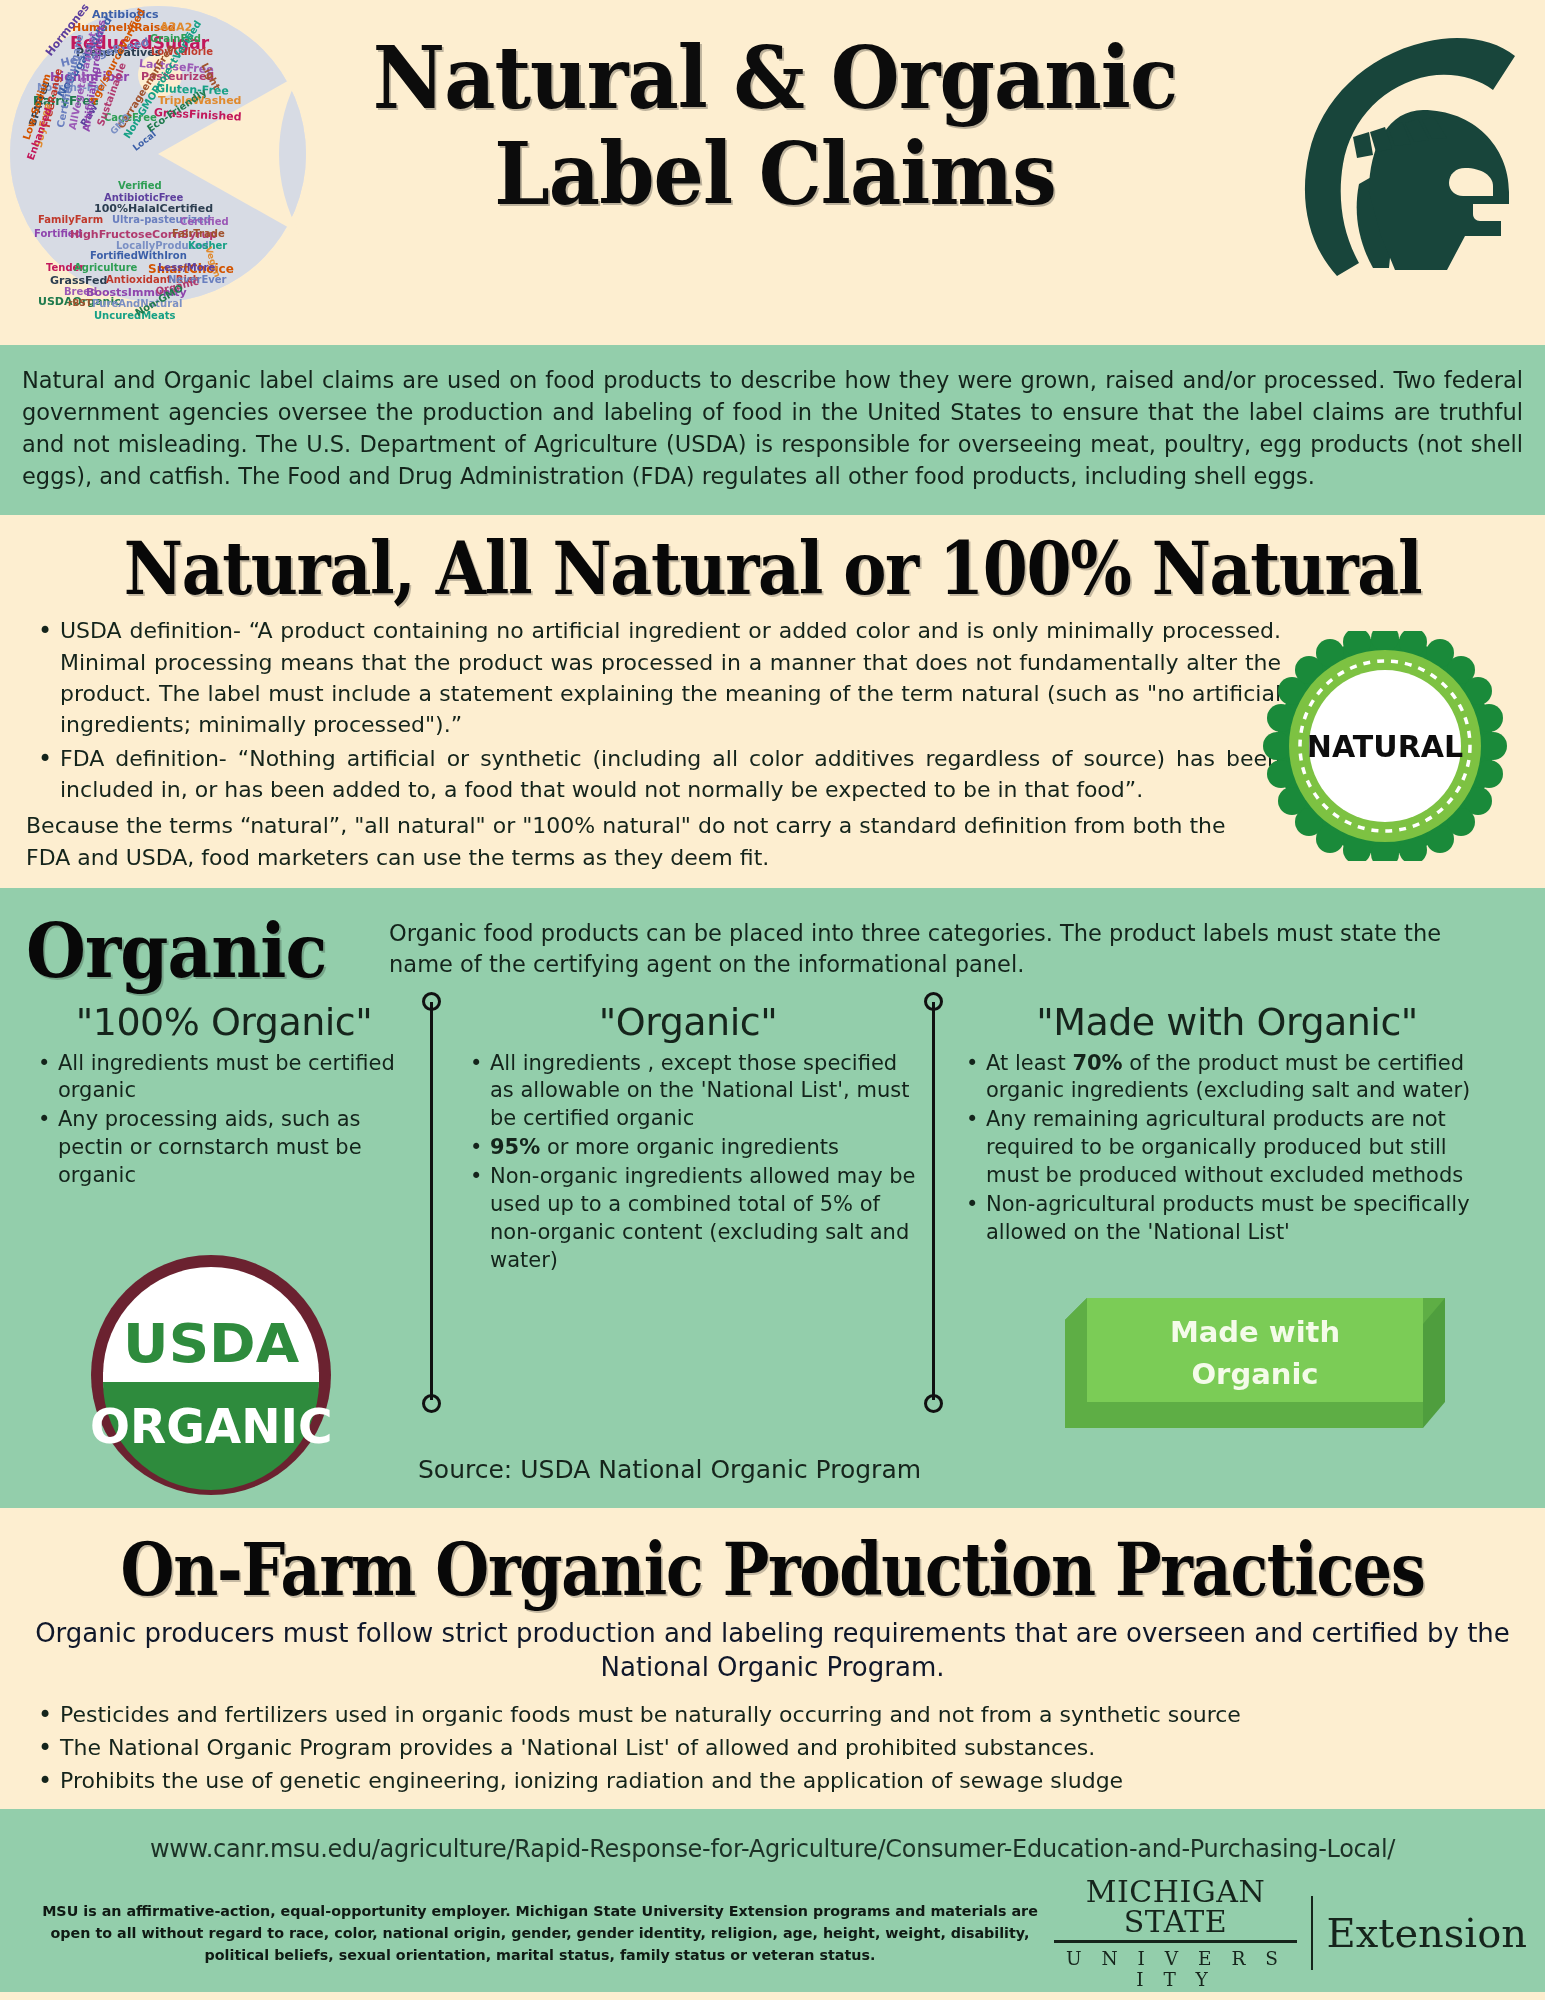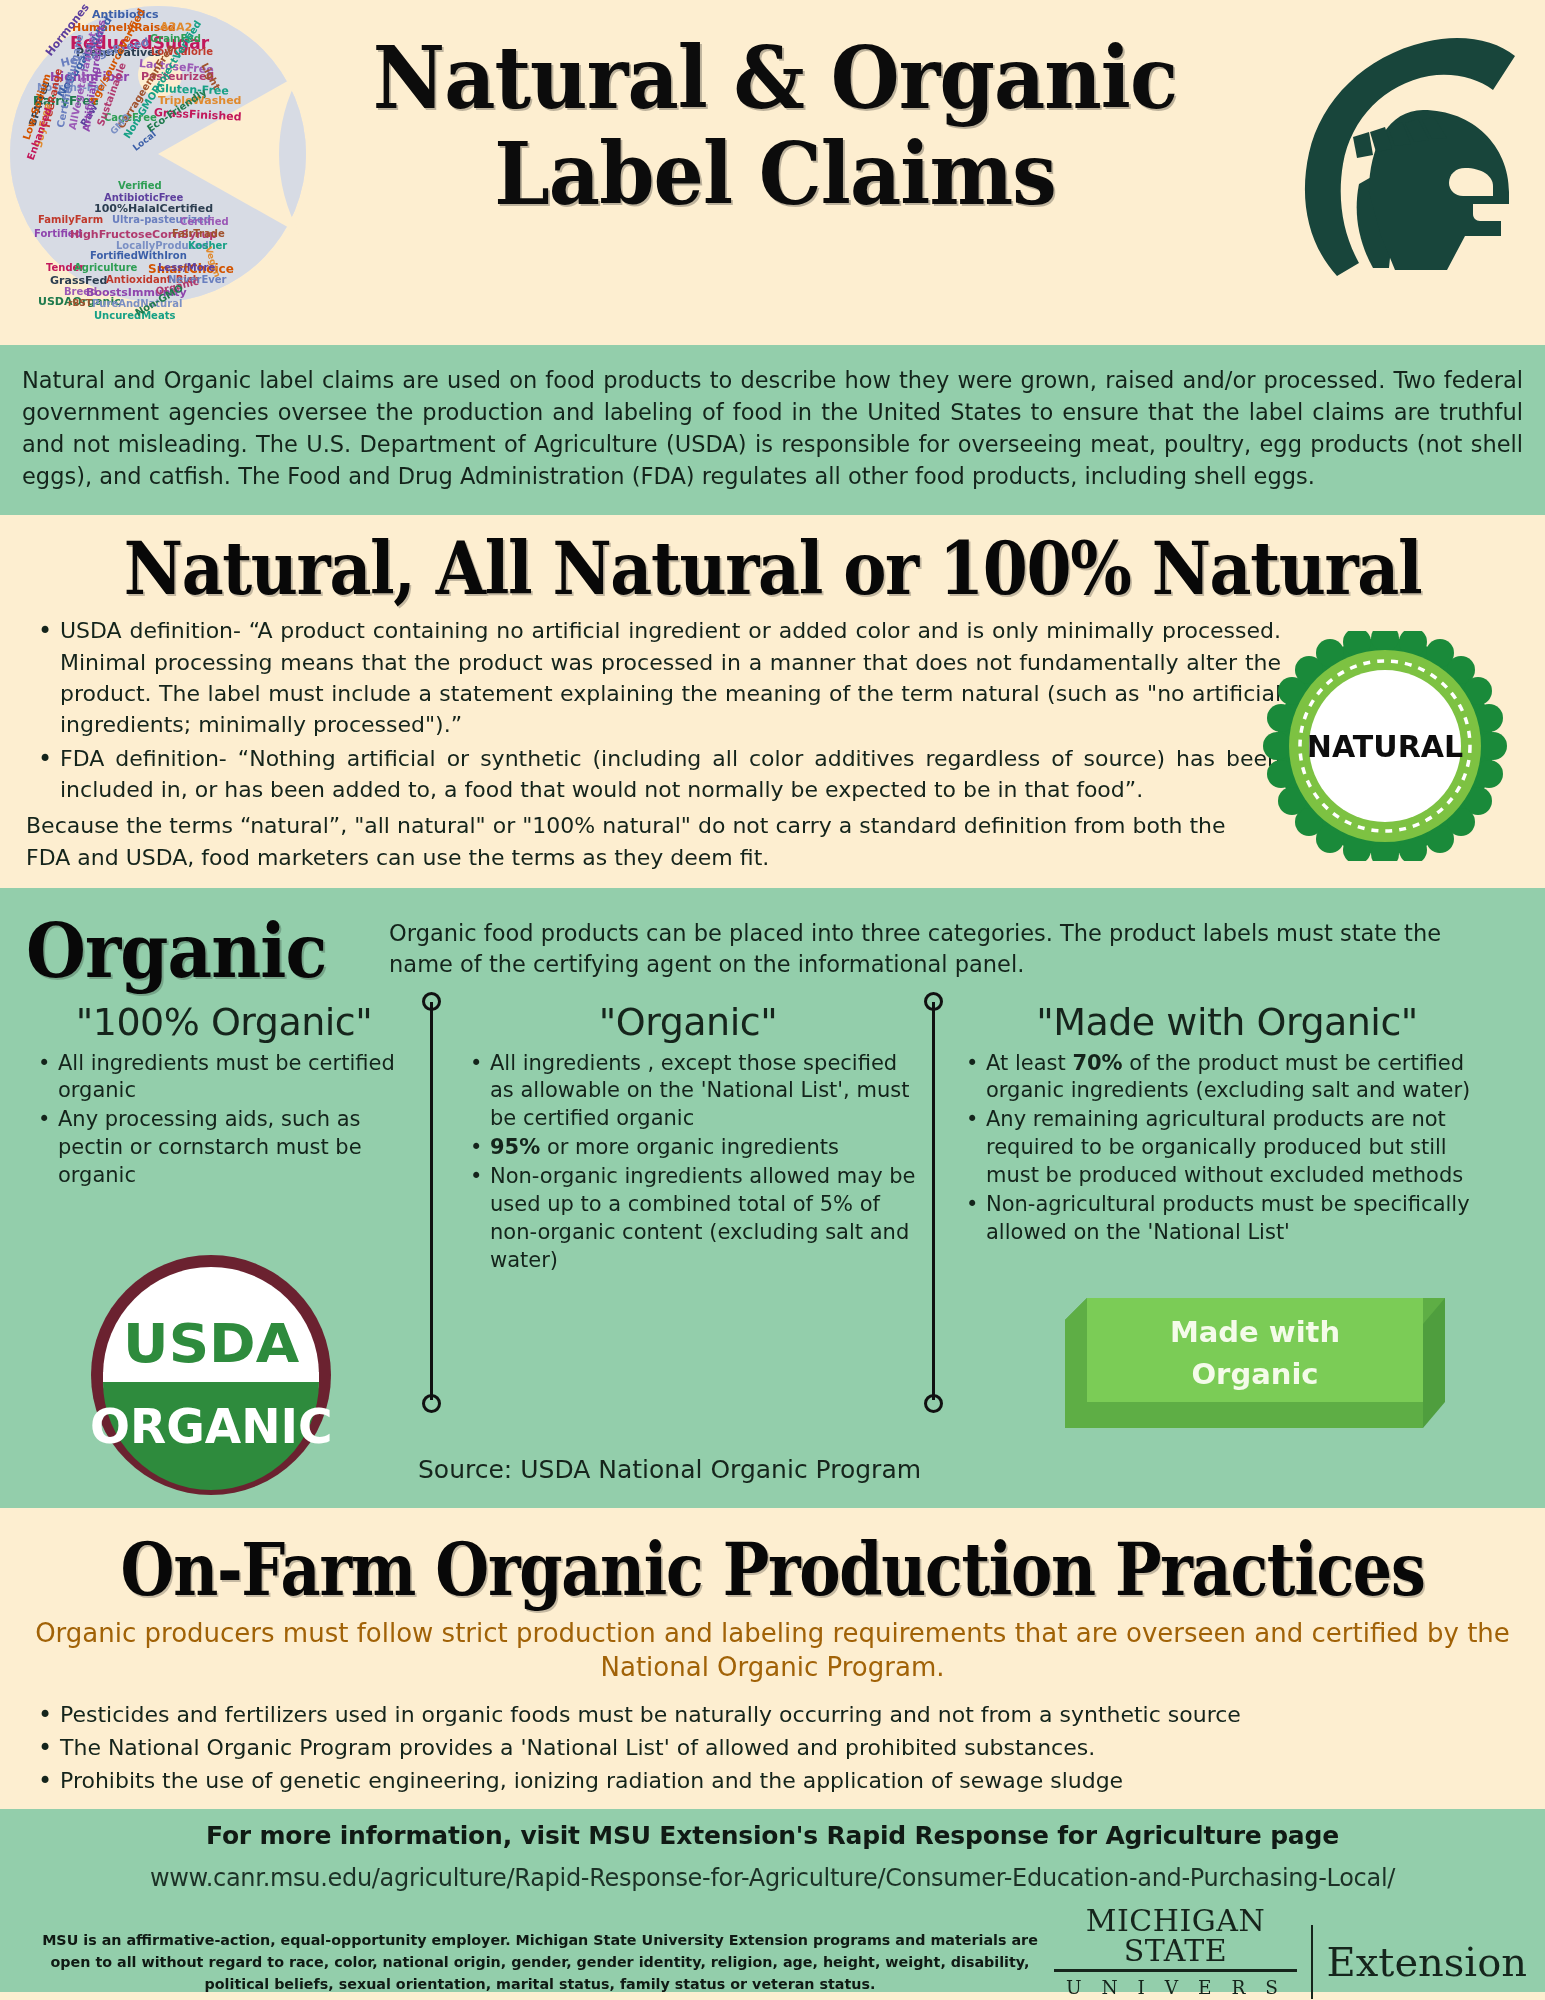--- a/index.html
+++ b/index.html
@@ -94,21 +94,21 @@
   .divider .dcirc{ position:absolute; left:4px; width:19px; height:19px; border:3px solid #111; border-radius:50%; background:transparent;}
   .divider .top{ top:4px; }
   .divider .bot{ top:406px; }
   .usda-seal{ position:absolute; left:78px; top:362px; width:266px; height:250px; }
   .mwo-box{ position:absolute; left:1065px; top:1298px; width:380px; height:130px; }
   .source{ position:absolute; left:418px; top:1455px; font-size:25px; color:#16251c;}
 
   
   .onfarm{ background:#fdeed0; padding:10px 0 10px 0; }
   .of-head{ font-size:72px; transform:scaleX(0.86); padding:14px 0 8px; }
-  .of-sub{ text-align:center; font-size:26px; line-height:1.32; color:#a16207; padding:0 34px; }
+  .of-sub{ text-align:center; font-size:26px; line-height:1.32; color:#0f172a; padding:0 34px; }
   .of-list{ padding:14px 26px 0 26px; }
   .of-list li{ font-size:23px; line-height:1.5; text-align:left; margin-bottom:6px;}
 
   
   .footer{ background:#93ceab; padding:12px 18px 10px 18px; height:183px; position:relative;}
   .f-head{ text-align:center; font-weight:bold; font-size:25px; color:#101a14; letter-spacing:-0.2px;}
   .f-url{ text-align:center; font-size:24px; color:#1c3126; margin-top:14px; letter-spacing:-0.3px;}
   .f-bot{ display:flex; align-items:center; margin-top:14px; }
   .f-legal{ width:1030px; text-align:center; font-size:14.3px; font-weight:bold; line-height:1.55; color:#101a14; padding-left:14px;}
   .msu-logo{ flex:1; display:flex; align-items:center; justify-content:center; padding-left:6px;}
@@ -363,21 +363,20 @@
     <div class="sec-head of-head">On-Farm Organic Production Practices</div>
     <div class="of-sub">Organic producers must follow strict production and labeling requirements that are overseen and certified by the National Organic Program.</div>
     <ul class="bl of-list">
       <li>Pesticides and fertilizers used in organic foods must be naturally occurring and not from a synthetic source</li>
       <li>The National Organic Program provides a 'National List' of allowed and prohibited substances.</li>
       <li>Prohibits the use of genetic engineering, ionizing radiation and the application of sewage sludge</li>
     </ul>
   </div>
 
   <div class="footer">
-    <div class="f-head">For more information, visit MSU Extension's Rapid Response for Agriculture page</div>
     <div class="f-url">www.canr.msu.edu/agriculture/Rapid-Response-for-Agriculture/Consumer-Education-and-Purchasing-Local/</div>
     <div class="f-bot">
       <div class="f-legal">MSU is an affirmative-action, equal-opportunity employer. Michigan State University Extension programs and materials are open to all without regard to race, color, national origin, gender, gender identity, religion, age, height, weight, disability, political beliefs, sexual orientation, marital status, family status or veteran status.</div>
       <div class="msu-logo">
         <div class="msu-left">
           <div class="msu-ms">MICHIGAN STATE</div>
           <div class="msu-u">U N I V E R S I T Y</div>
         </div>
         <div class="msu-bar"></div>
         <div class="msu-ext">Extension</div>

